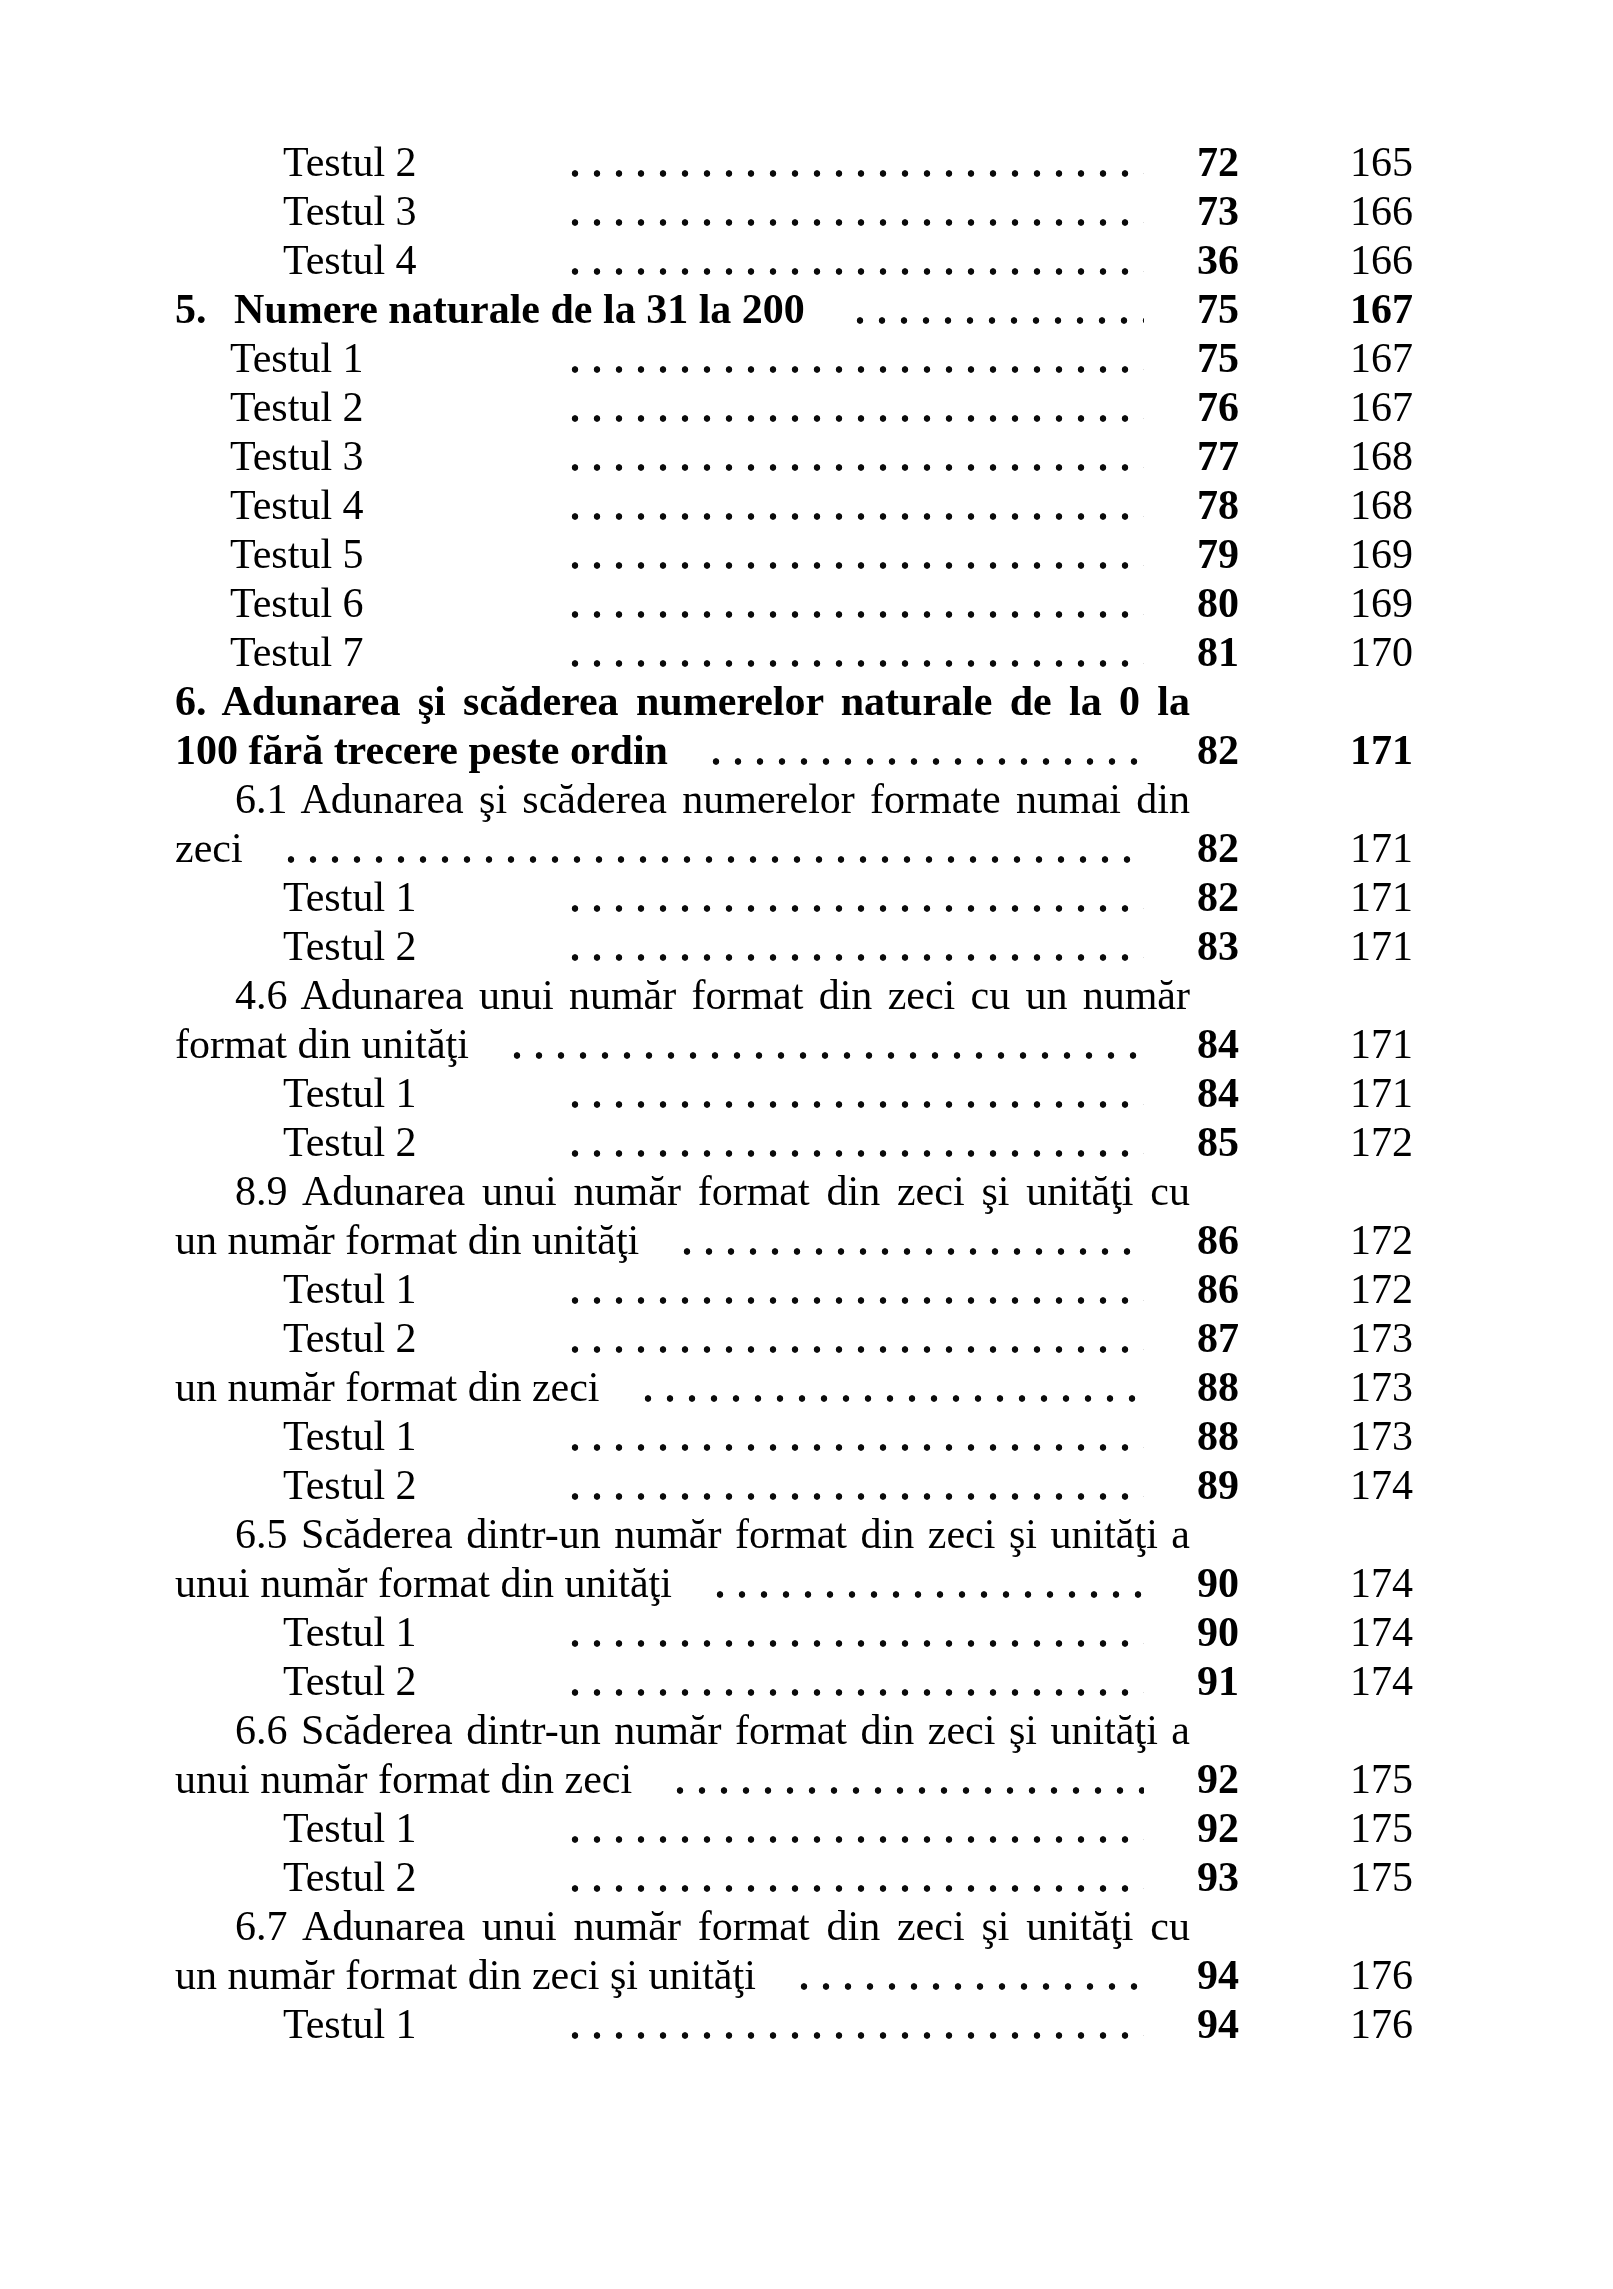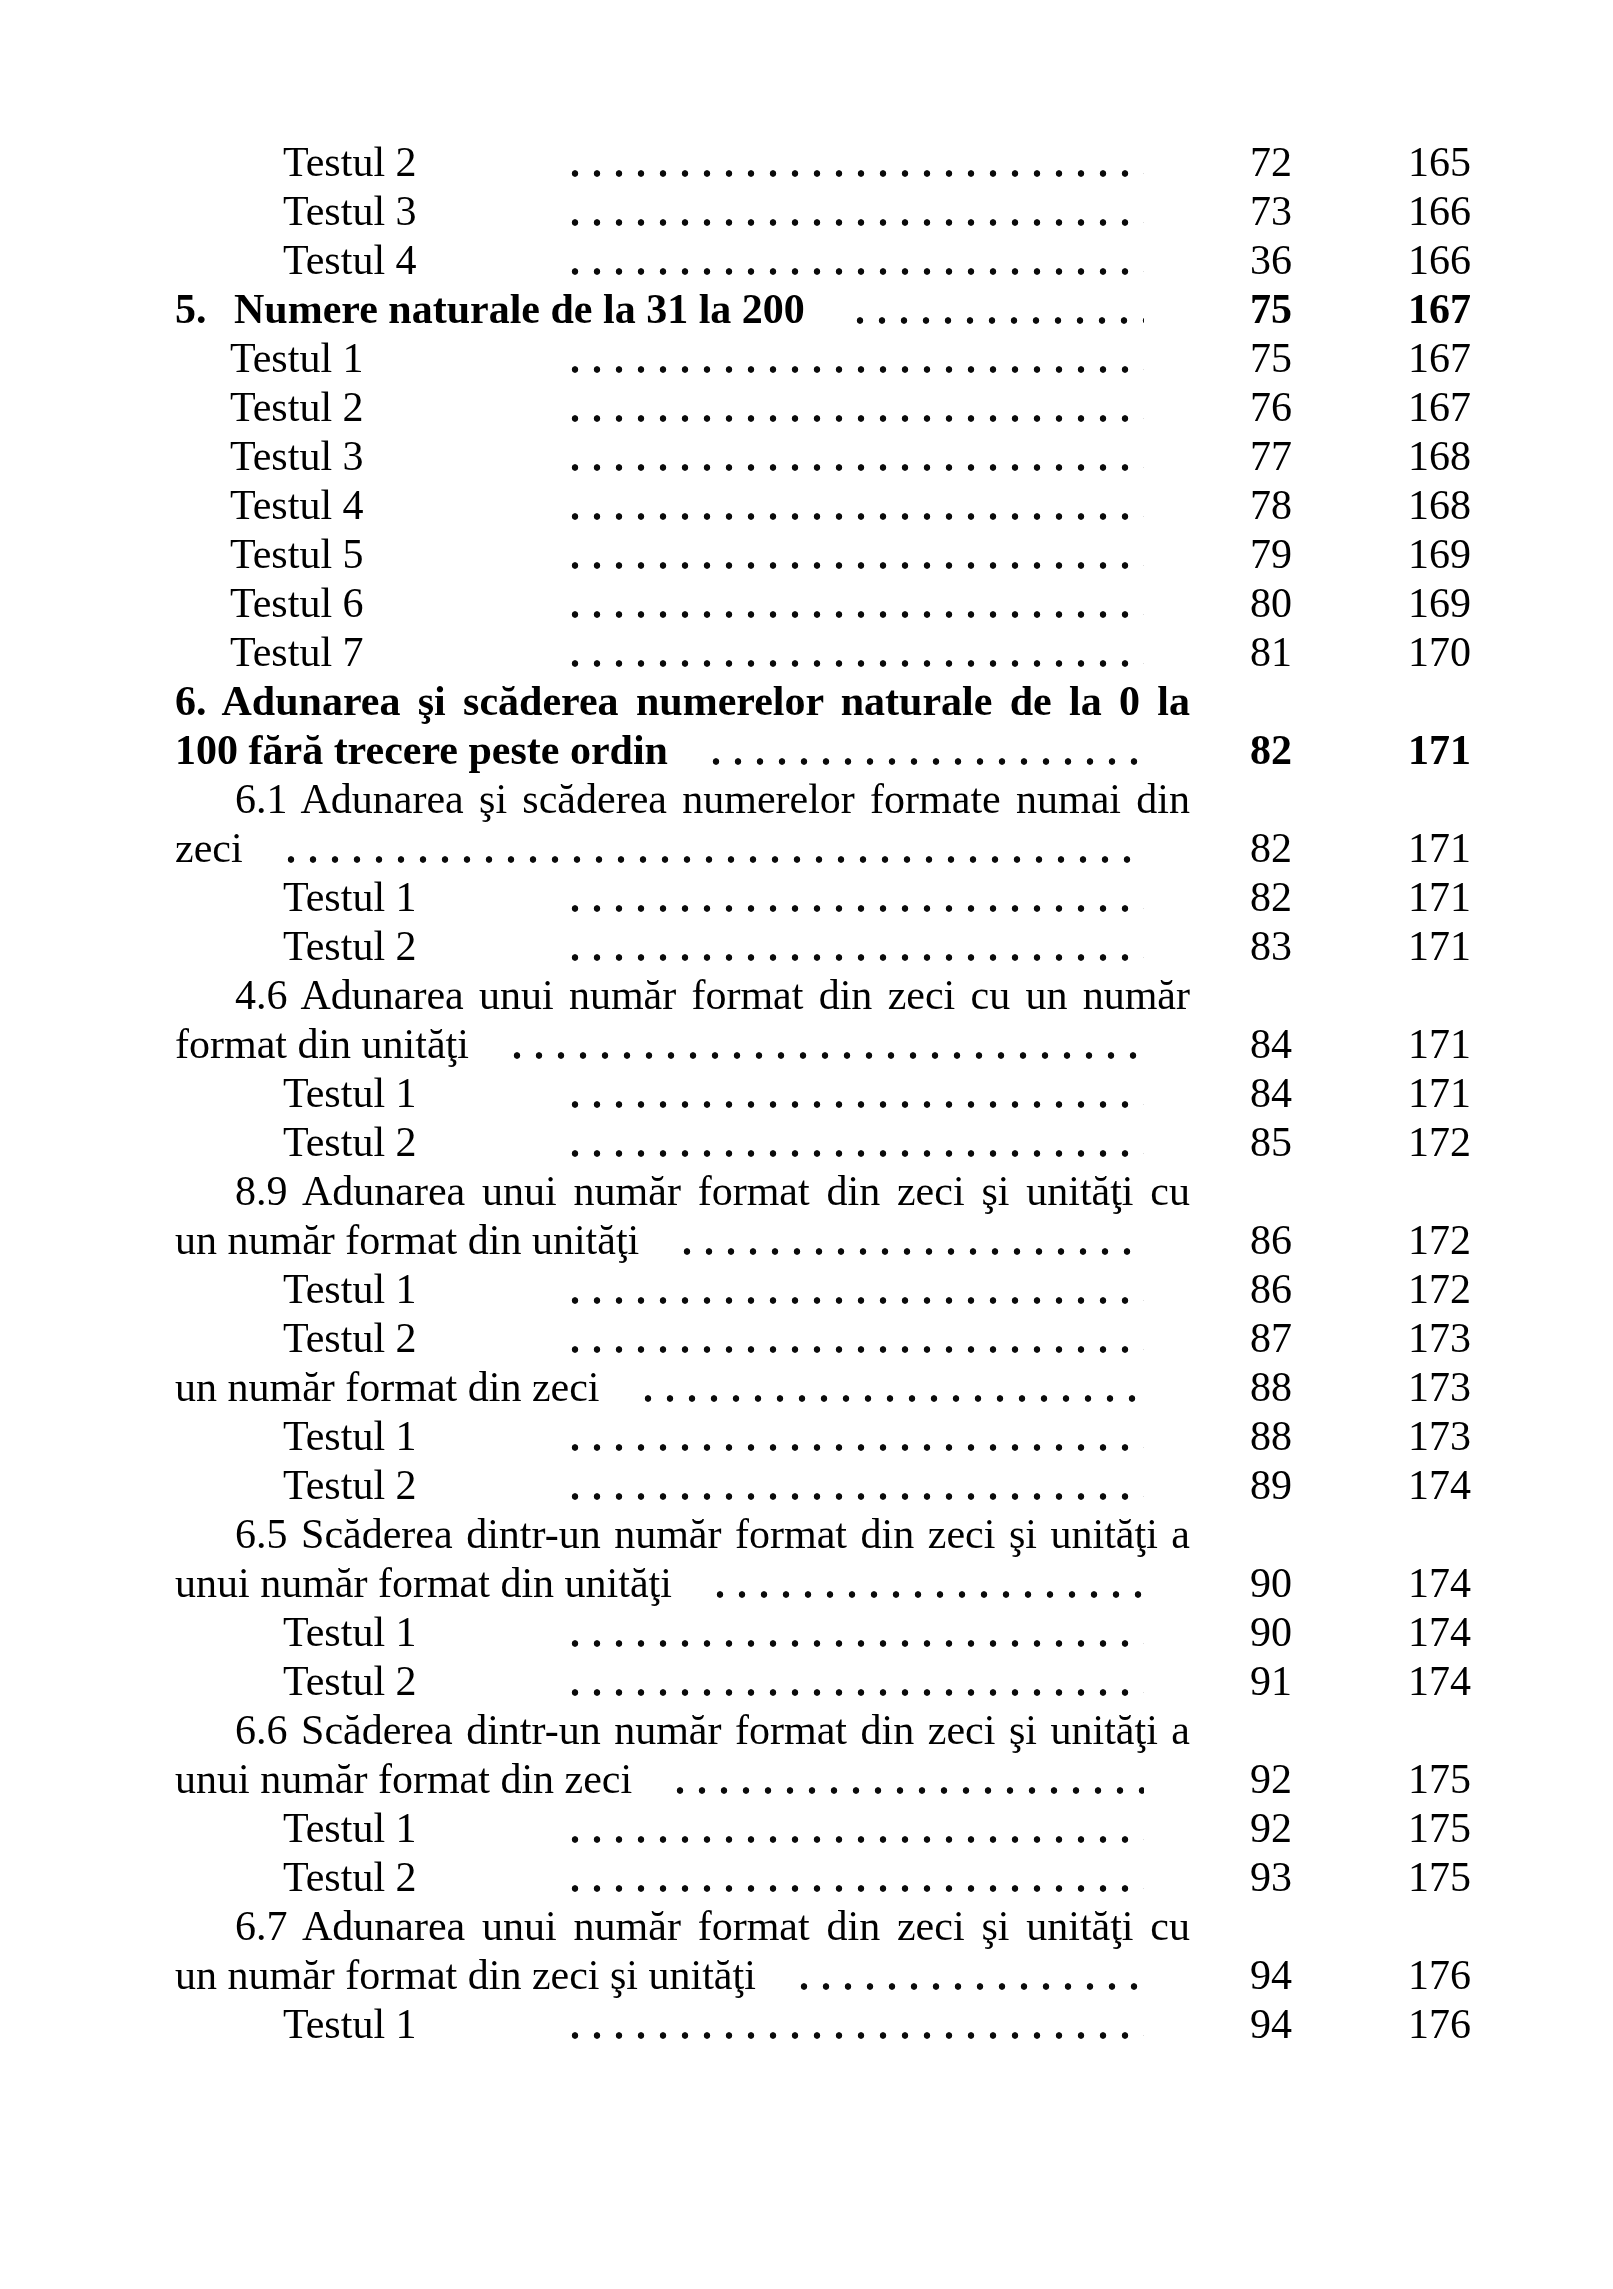--- a/index.html
+++ b/index.html
@@ -28,22 +28,22 @@
     flex:1 1 auto;
     margin-left:37px;
     background-image:radial-gradient(circle,#0b0b0b 2.9px,rgba(0,0,0,0) 3.6px);
     background-size:22px 11px;
     background-repeat:repeat-x;
     background-position:0 29.5px;
   }
   .test-deep .leader,.test-mid .leader{margin-left:0;}
   .chapter .leader{margin-left:44px;}
   
-  .p1{flex:none;width:148px;text-align:right;white-space:pre;}
-  .p2{flex:none;width:179px;text-align:right;white-space:pre;}
+  .p1{flex:none;width:148px;text-align:center;white-space:pre;font-weight:bold;}
+  .p2{flex:none;width:179px;text-align:center;white-space:pre;}
   
   .jtext{
     text-align:justify;
     text-align-last:justify;
     height:49px;overflow:hidden;
   }
   .chapter-first .jtext{width:1015px;}
   .sub-first .jtext{margin-left:60px;width:955px;}
 </style>
 </head>

